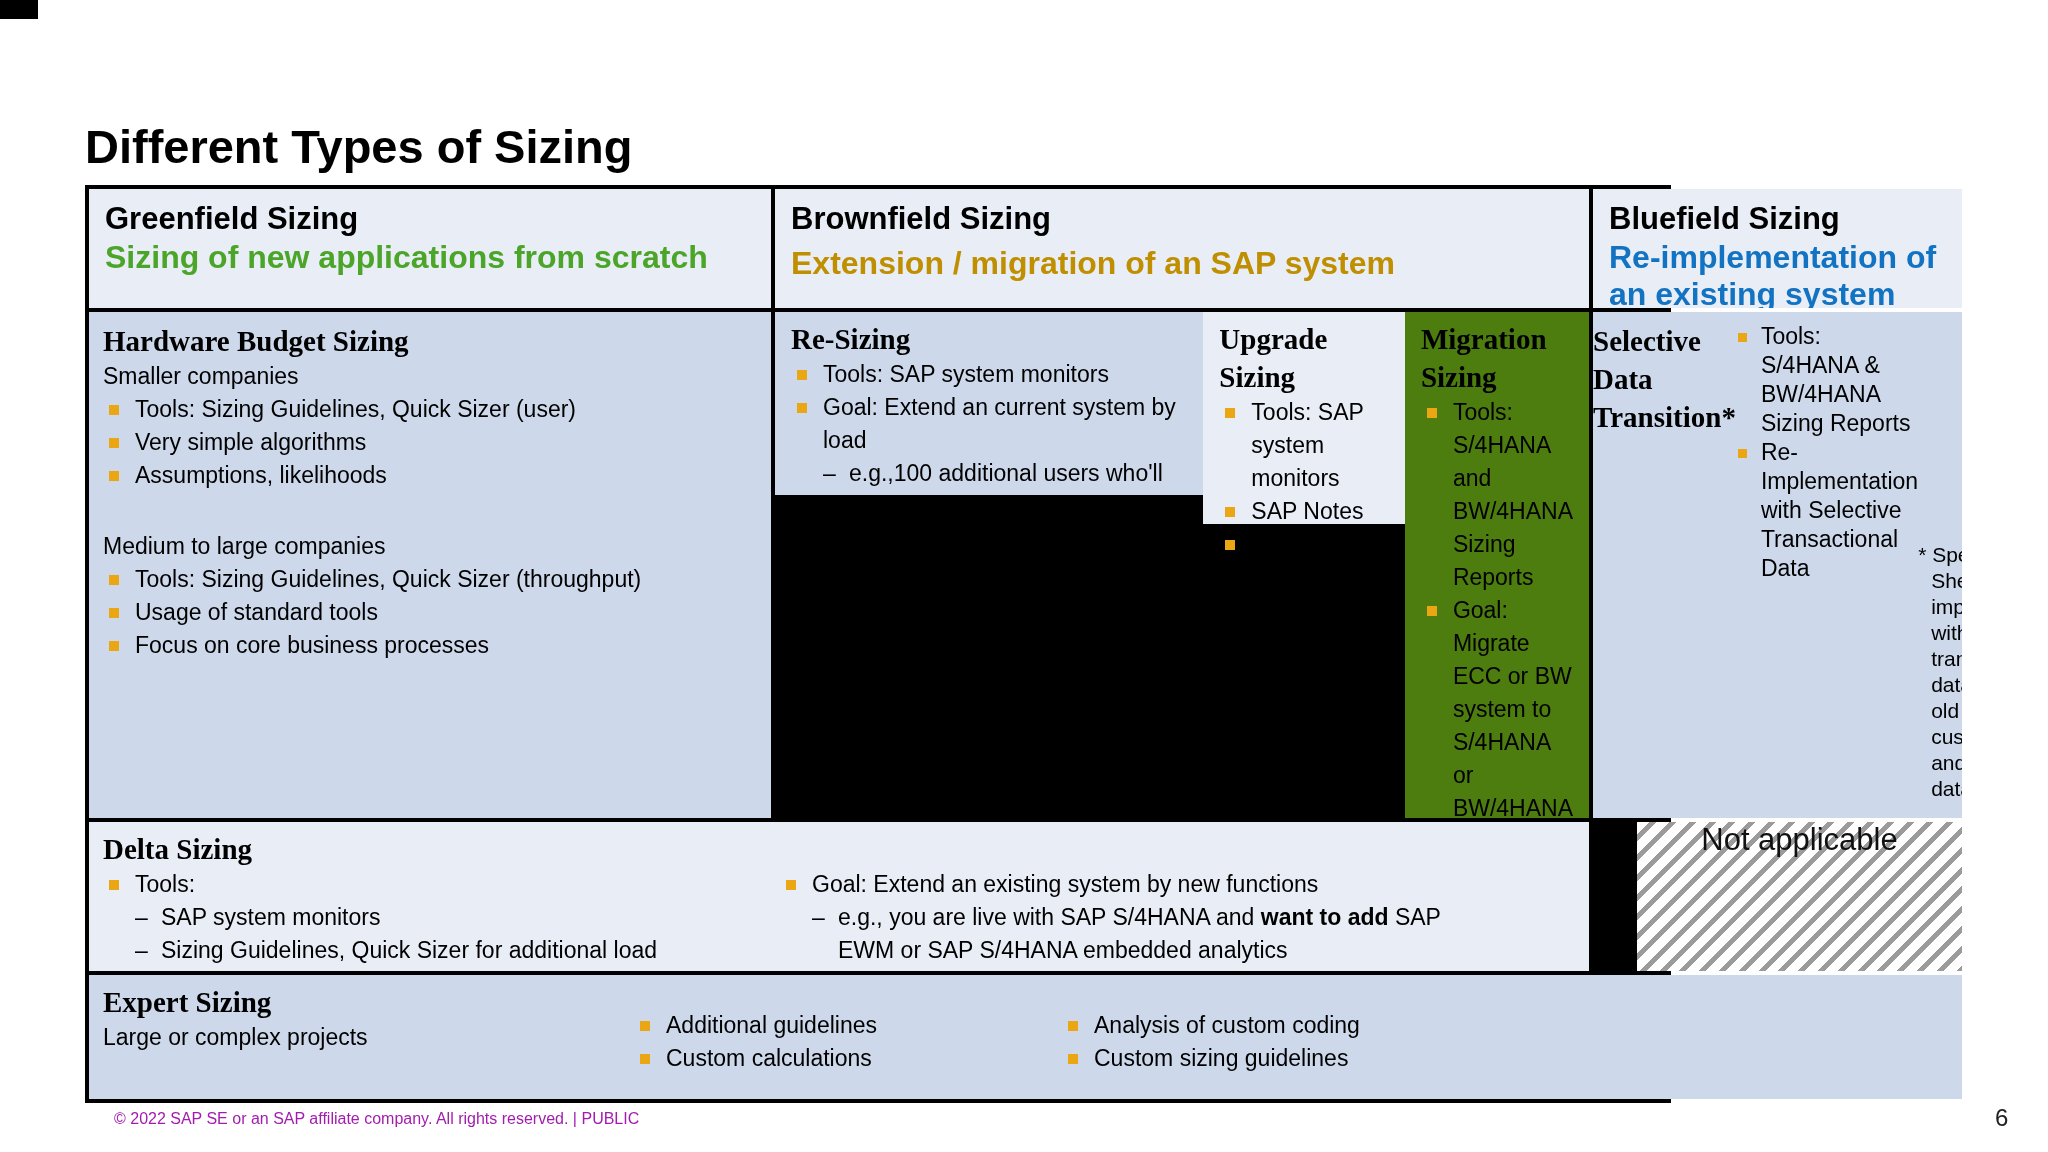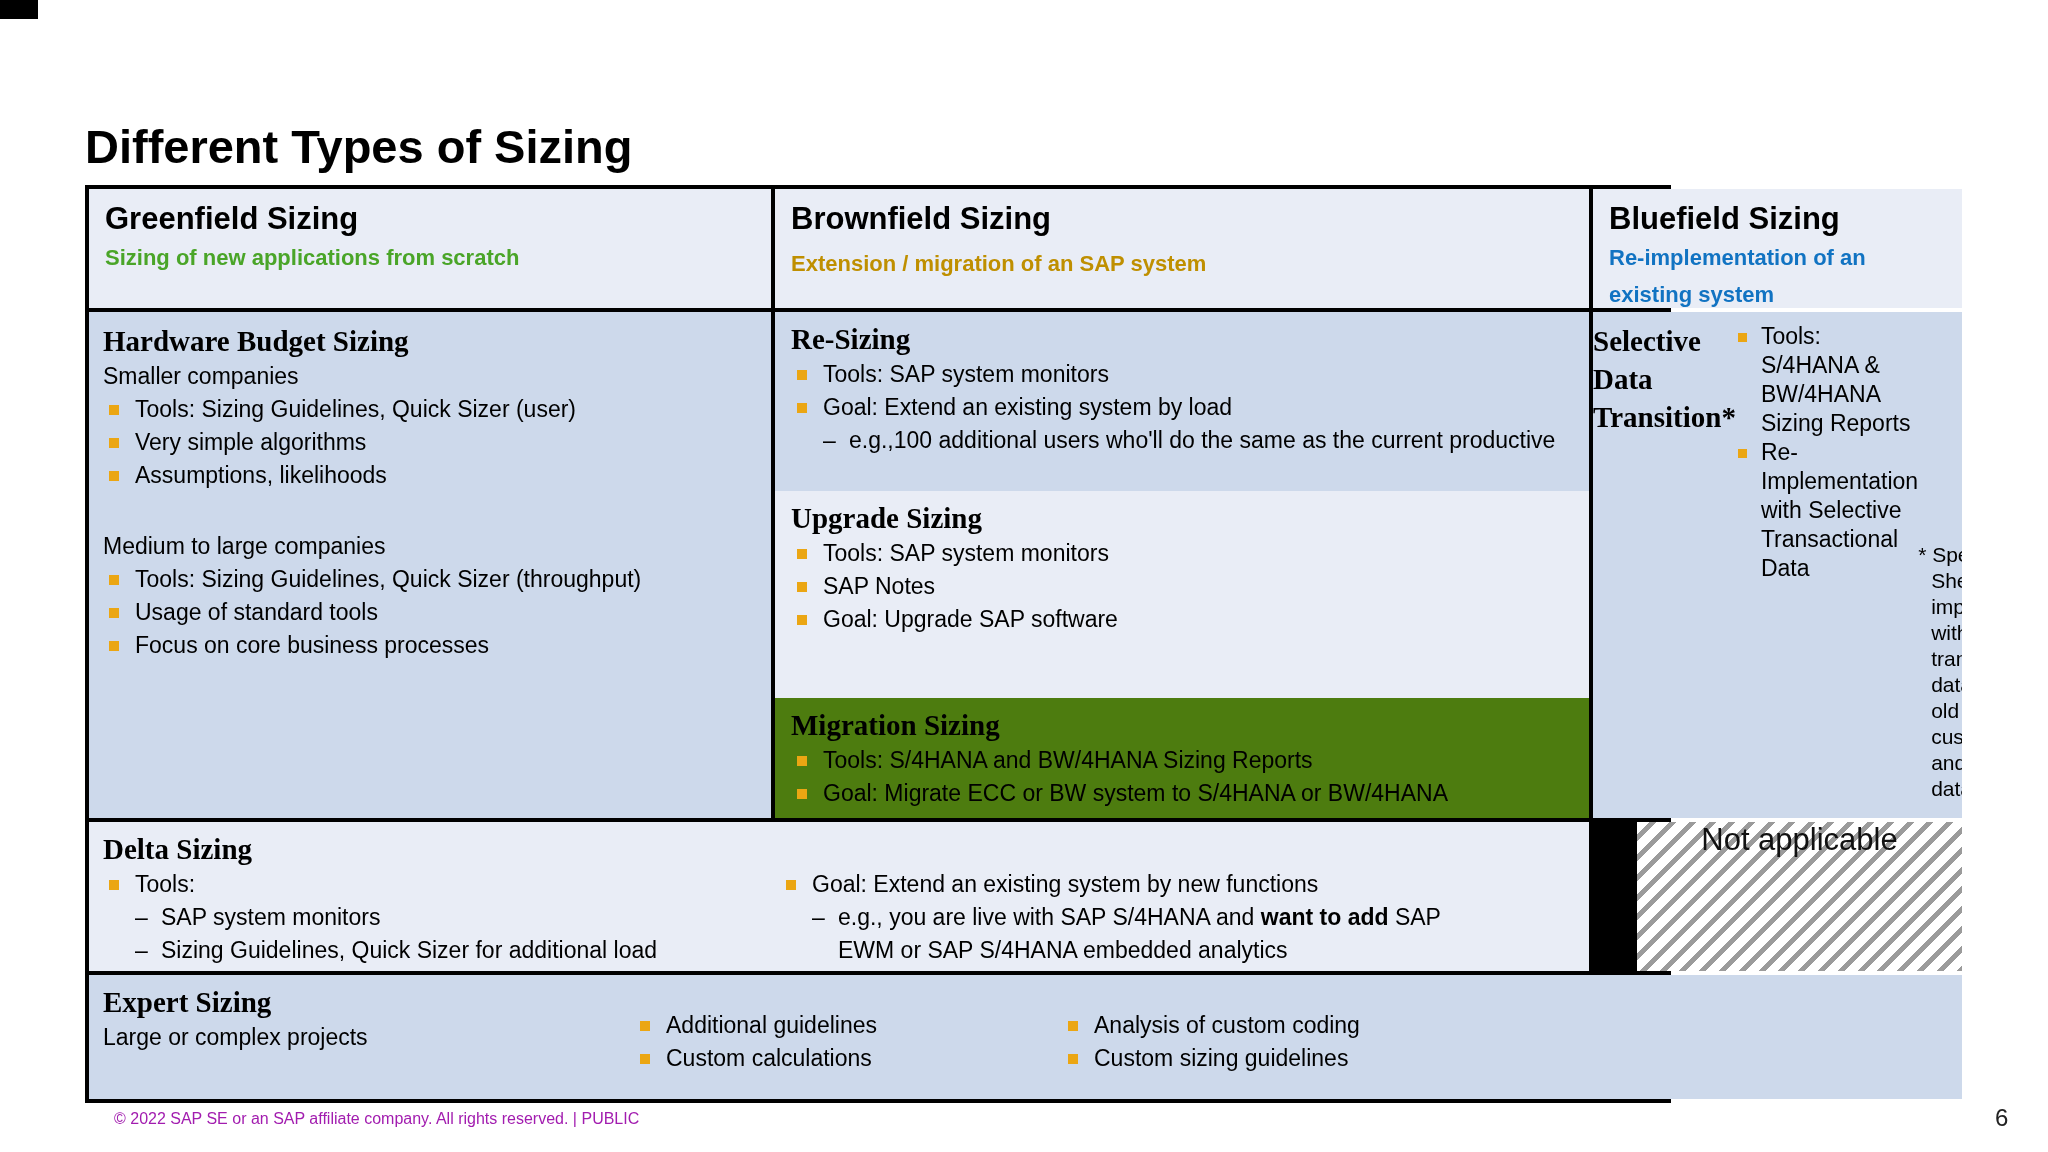--- a/index.html
+++ b/index.html
@@ -17,33 +17,33 @@
     background:#000;display:grid;box-sizing:border-box;
     grid-template-columns:682px 814px 369px;
     grid-template-rows:119px 506px 149px 124px;
     gap:4px;padding:4px;
   }
   .cell{box-sizing:border-box;overflow:hidden;}
   .bg-blue{background:#cdd9eb;}
   .bg-light{background:#e9edf6;}
   .hdr{background:#e9edf6;padding:10px 16px;}
   .hdr-title{font-size:31px;font-weight:bold;line-height:40px;}
-  .hdr-sub{font-size:22px;font-weight:bold;line-height:37px;}
+  .hdr-sub{font-size:32px;font-weight:bold;line-height:37px;}
   .st-green{color:#4aa528;}
   .st-gold{color:#bf8f00;margin-top:6px;}
   .st-blue{color:#1173c2;}
   .cell-title{font-size:29px;font-weight:bold;line-height:38px;font-family:Liberation Serif, serif;}
   .body-text{font-size:23px;line-height:33px;}
   .pad{padding:10px 14px;}
   .b-item{display:flex;font-size:23px;line-height:33px;}
   .sq{flex:0 0 10px;width:10px;height:10px;background:#eba613;margin:12px 16px 0 6px;}
   .sq-sm{flex:0 0 9px;width:9px;height:9px;margin:11px 14px 0 2px;}
   .d-item{display:flex;font-size:23px;line-height:33px;margin-left:32px;}
   .dash{flex:0 0 26px;}
-  .mid-stack{display:flex;flex-direction:column;justify-content:center;}
+  .mid-stack{display:flex;flex-direction:row;justify-content:center;}
   .mid-sec{padding:8px 16px;}
   .mid-resizing{height:183px;box-sizing:border-box;background:#cdd9eb;}
   .mid-upgrade{height:212px;box-sizing:border-box;background:#e9edf6;}
   .mid-migration{flex:1;background:#4d7c0f;}
   .selective{display:flex;flex-direction:row;padding:10px 0;}
   .sel-list .b-item{line-height:29px;}
   .footnote{margin-top:auto;font-size:21px;line-height:26px;padding-bottom:6px;}
   .footnote-rest{padding-left:13px;}
   .delta{padding:8px 14px;}
   .delta-cols{display:flex;}
@@ -120,21 +120,21 @@
 
   <div class="cell mid-stack">
     <div class="mid-sec mid-resizing">
       <div class="cell-title">Re-Sizing</div>
       <div class="b-item">
           <span class="sq"></span>
           <span>Tools: SAP system monitors</span>
         </div>
       <div class="b-item">
           <span class="sq"></span>
-          <span>Goal: Extend an existing system by load</span>
+          <span>Goal: Extend an current system by load</span>
         </div>
       <div class="d-item">
           <span class="dash">–</span>
           <span>e.g.,100 additional users who'll do the same as the current productive</span>
         </div>
     </div>
     <div class="mid-sec mid-upgrade">
       <div class="cell-title">Upgrade Sizing</div>
       <div class="b-item">
           <span class="sq"></span>

